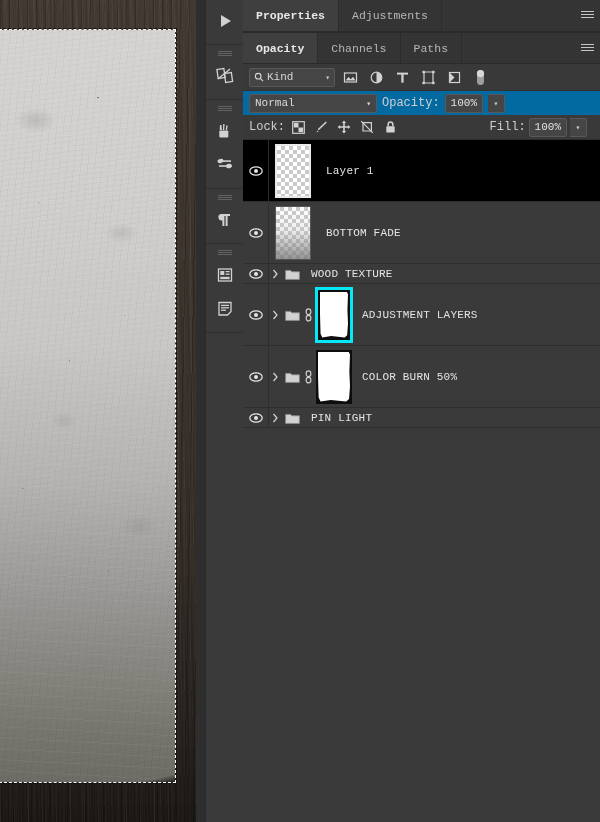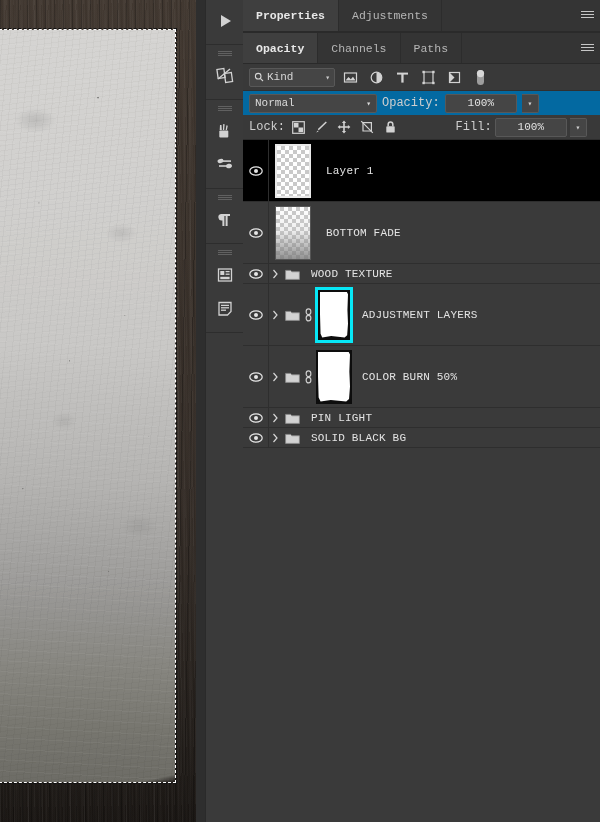--- a/index.html
+++ b/index.html
@@ -149,21 +149,21 @@
   }
   .blend-select {
     width: 128px; height:19px; background:#454545; border:1px solid #585858;
     border-radius:2px; display:flex; align-items:center; padding:0 5px;
     font-size:11px; color:#dcdcdc; cursor:pointer;
   }
   .blend-select .chev { margin-left:auto; font-size:8px; }
   .lbl { font-size:12px; color:#cfcfcf; }
   .num-field {
     height:19px; background:#454545; border:1px solid #585858; border-radius:2px;
-    display:flex; align-items:center; padding: 0 22px; font-size:11px; color:#e2e2e2;
+    display:flex; align-items:center; padding: 0 5px; font-size:11px; color:#e2e2e2;
     cursor:text;
   }
   .num-chev {
     width:17px; height:19px; background:#454545; border:1px solid #585858;
     border-left:none; border-radius:0 2px 2px 0;
     display:flex; align-items:center; justify-content:center; font-size:8px; color:#cfcfcf;
     cursor:pointer;
   }
   .lock-row {
     height: 25px; background:#393939; display:flex; align-items:center;
@@ -571,36 +571,17 @@
           </svg>
         </div>
         <div class="folder-ic">
           <svg width="15" height="12" viewBox="0 0 15 12">
             <path d="M0.6 2.4 h5 l1.2 1.4 h7.6 v7.6 h-13.8 Z" fill="#d2d2d2" stroke="#8a8a8a" stroke-width="0.8"></path>
           </svg>
         </div>
         <span class="layer-name">PIN LIGHT</span>
       </div>
 
-      <div class="layer-row short">
-        <div class="eye-cell">
-          <svg width="14" height="10" viewBox="0 0 14 10">
-            <ellipse cx="7" cy="5" rx="6.2" ry="4.2" fill="none" stroke="#e6e6e6" stroke-width="1.2"></ellipse>
-            <circle cx="7" cy="5" r="2" fill="#e6e6e6"></circle>
-          </svg>
-        </div>
-        <div class="expand">
-          <svg width="7" height="10" viewBox="0 0 7 10">
-            <path d="M1.5 1 L5 5 L1.5 9" fill="none" stroke="#d6d6d6" stroke-width="1.2"></path>
-          </svg>
-        </div>
-        <div class="folder-ic">
-          <svg width="15" height="12" viewBox="0 0 15 12">
-            <path d="M0.6 2.4 h5 l1.2 1.4 h7.6 v7.6 h-13.8 Z" fill="#d2d2d2" stroke="#8a8a8a" stroke-width="0.8"></path>
-          </svg>
-        </div>
-        <span class="layer-name">SOLID BLACK BG</span>
-      </div>
 
       <div class="panel-bottom-fill"></div>
     </div>
   </div>
 </div>
 
 </body></html>

